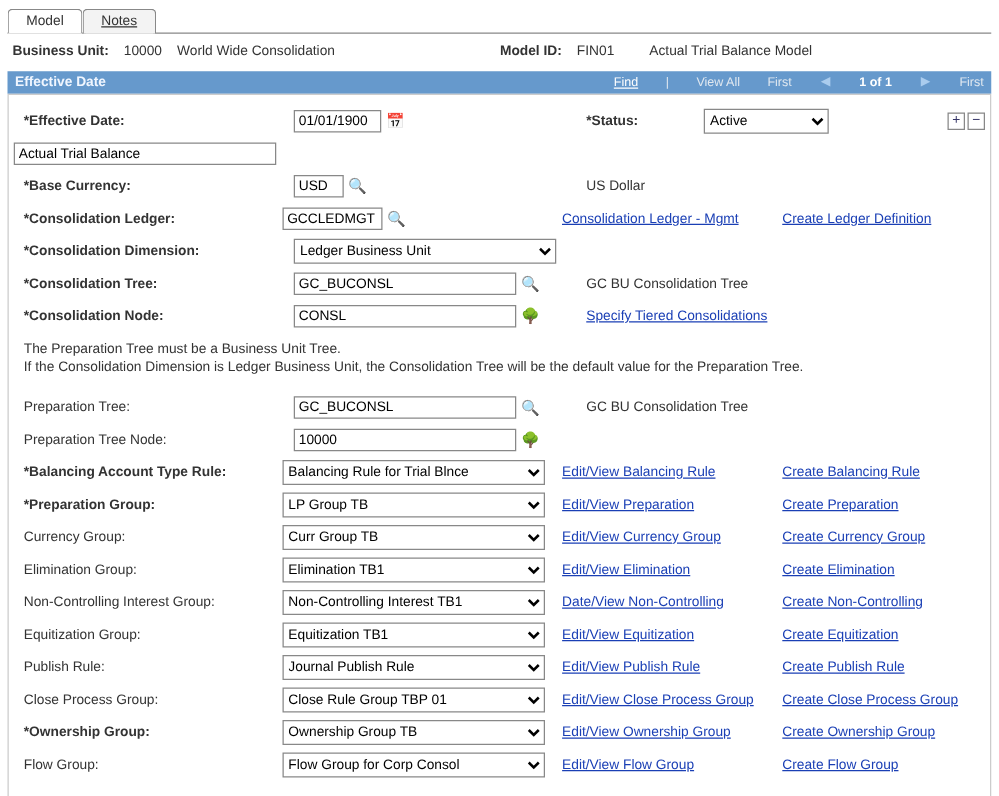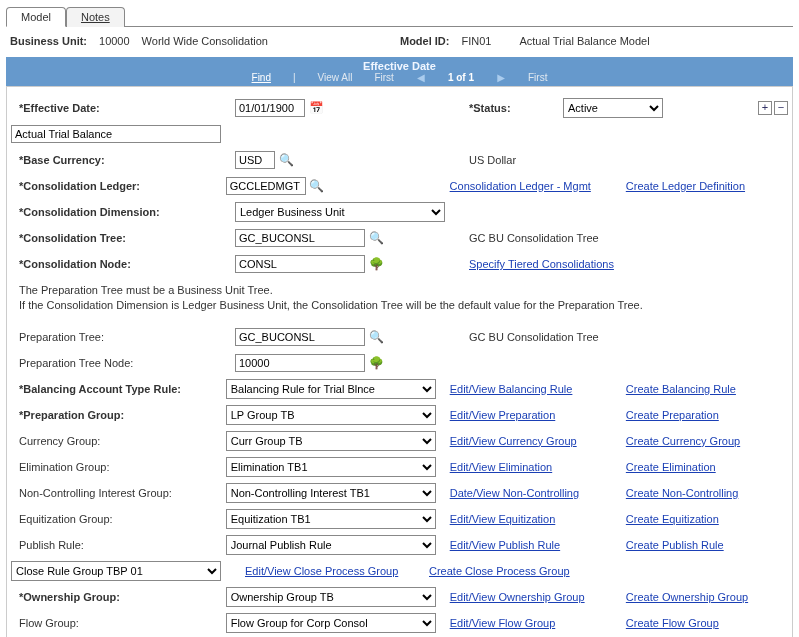--- a/index.html
+++ b/index.html
@@ -3,37 +3,37 @@
 <meta charset="utf-8">
 <style>
 * { box-sizing: border-box; margin: 0; padding: 0; }
 body { font-family: Arial, sans-serif; font-size: 11px; background: #fff; color: #333; }
 .page { width: 799px; padding: 6px; }
 .tabs { display: flex; border-bottom: 1px solid #888; margin-bottom: 8px; }
 .tab { padding: 3px 14px; border: 1px solid #888; border-bottom: none; border-radius: 4px 4px 0 0; position: relative; top: 1px; cursor: pointer; text-decoration: underline; color: #333; background: #f3f3f3; }
 .tab.active { background: #fff; text-decoration: none; border-bottom: 1px solid #fff; }
 .header-row { display: flex; align-items: center; margin: 6px 4px 10px 4px; gap: 12px; }
 .header-row .lbl { font-weight: bold; }
-.section-bar { background: #6699cc; color: #f0f6ff; padding: 3px 6px; font-weight: bold; display: flex; align-items: center; justify-content: space-between; flex-direction: column; }
+.section-bar { background: #6699cc; color: #f0f6ff; padding: 3px 6px; font-weight: bold; display: flex; align-items: center; justify-content: space-between; }
 .section-bar .nav { font-weight: normal; color: #e0e8f0; font-size: 10px; display: flex; align-items: center; gap: 22px; }
 .section-bar .nav .link { color: #fff; text-decoration: underline; cursor: pointer; }
 .nav-icon { display: inline-block; width: 10px; height: 10px; line-height: 10px; text-align: center; color: #aaccee; }
 .plus-minus { display: inline-flex; gap: 2px; margin-left: 6px; }
 .pm-btn { width: 14px; height: 14px; border: 1px solid #888; background: #fff; color: #336; font-size: 11px; line-height: 11px; text-align: center; cursor: pointer; }
 .form-area { border: 1px solid #ccc; padding: 6px 4px 10px 4px; }
 .row { display: flex; align-items: center; margin: 4px 0; min-height: 22px; gap: 14px; }
 .label-col { width: 210px; padding-left: 8px; font-weight: bold; color: #333; }
 .input-col { width: 220px; display: flex; align-items: center; gap: 4px; }
 .extra-col { width: 170px; }
 .link-col { width: 170px; }
 input[type=text] { border: 1px solid #888; padding: 1px 3px; font-size: 11px; height: 18px; }
 select { border: 1px solid #888; font-size: 11px; height: 20px; background: #fff; }
 .w60 { width: 70px; }
 .w40 { width: 40px; }
-.w150 { width: 130px; }
+.w150 { width: 178px; }
 .w210 { width: 210px; }
 .w100 { width: 100px; }
 .lookup-icon, .cal-icon, .tree-icon { cursor: pointer; font-size: 12px; }
 .lookup-icon { color: #5b7fb3; }
 .cal-icon { color: #cc6600; }
 .tree-icon { color: #2a8a2a; }
 .blue-link { color: #1a3fb5; text-decoration: underline; cursor: pointer; }
 .note { padding: 4px 8px 8px 8px; color: #333; font-size: 11px; line-height: 1.4; }
 </style>
 </head>
@@ -215,20 +215,21 @@
     <div class="row">
       <div class="label-col" style="font-weight:normal;">Publish Rule:</div>
       <div class="input-col">
           <select class="w210"><option>Journal Publish Rule</option></select>
         </div>
       <div class="extra-col"><span class="blue-link">Edit/View Publish Rule</span></div>
       <div class="link-col"><span class="blue-link">Create Publish Rule</span></div>
     </div>
 
     <div class="row">
+      <div class="label-col" style="font-weight:normal;">Close Process Group:</div>
       <div class="input-col">
           <select class="w210"><option>Close Rule Group TBP 01</option></select>
         </div>
       <div class="extra-col"><span class="blue-link">Edit/View Close Process Group</span></div>
       <div class="link-col"><span class="blue-link">Create Close Process Group</span></div>
     </div>
 
     <div class="row">
       <div class="label-col">*Ownership Group:</div>
       <div class="input-col">

